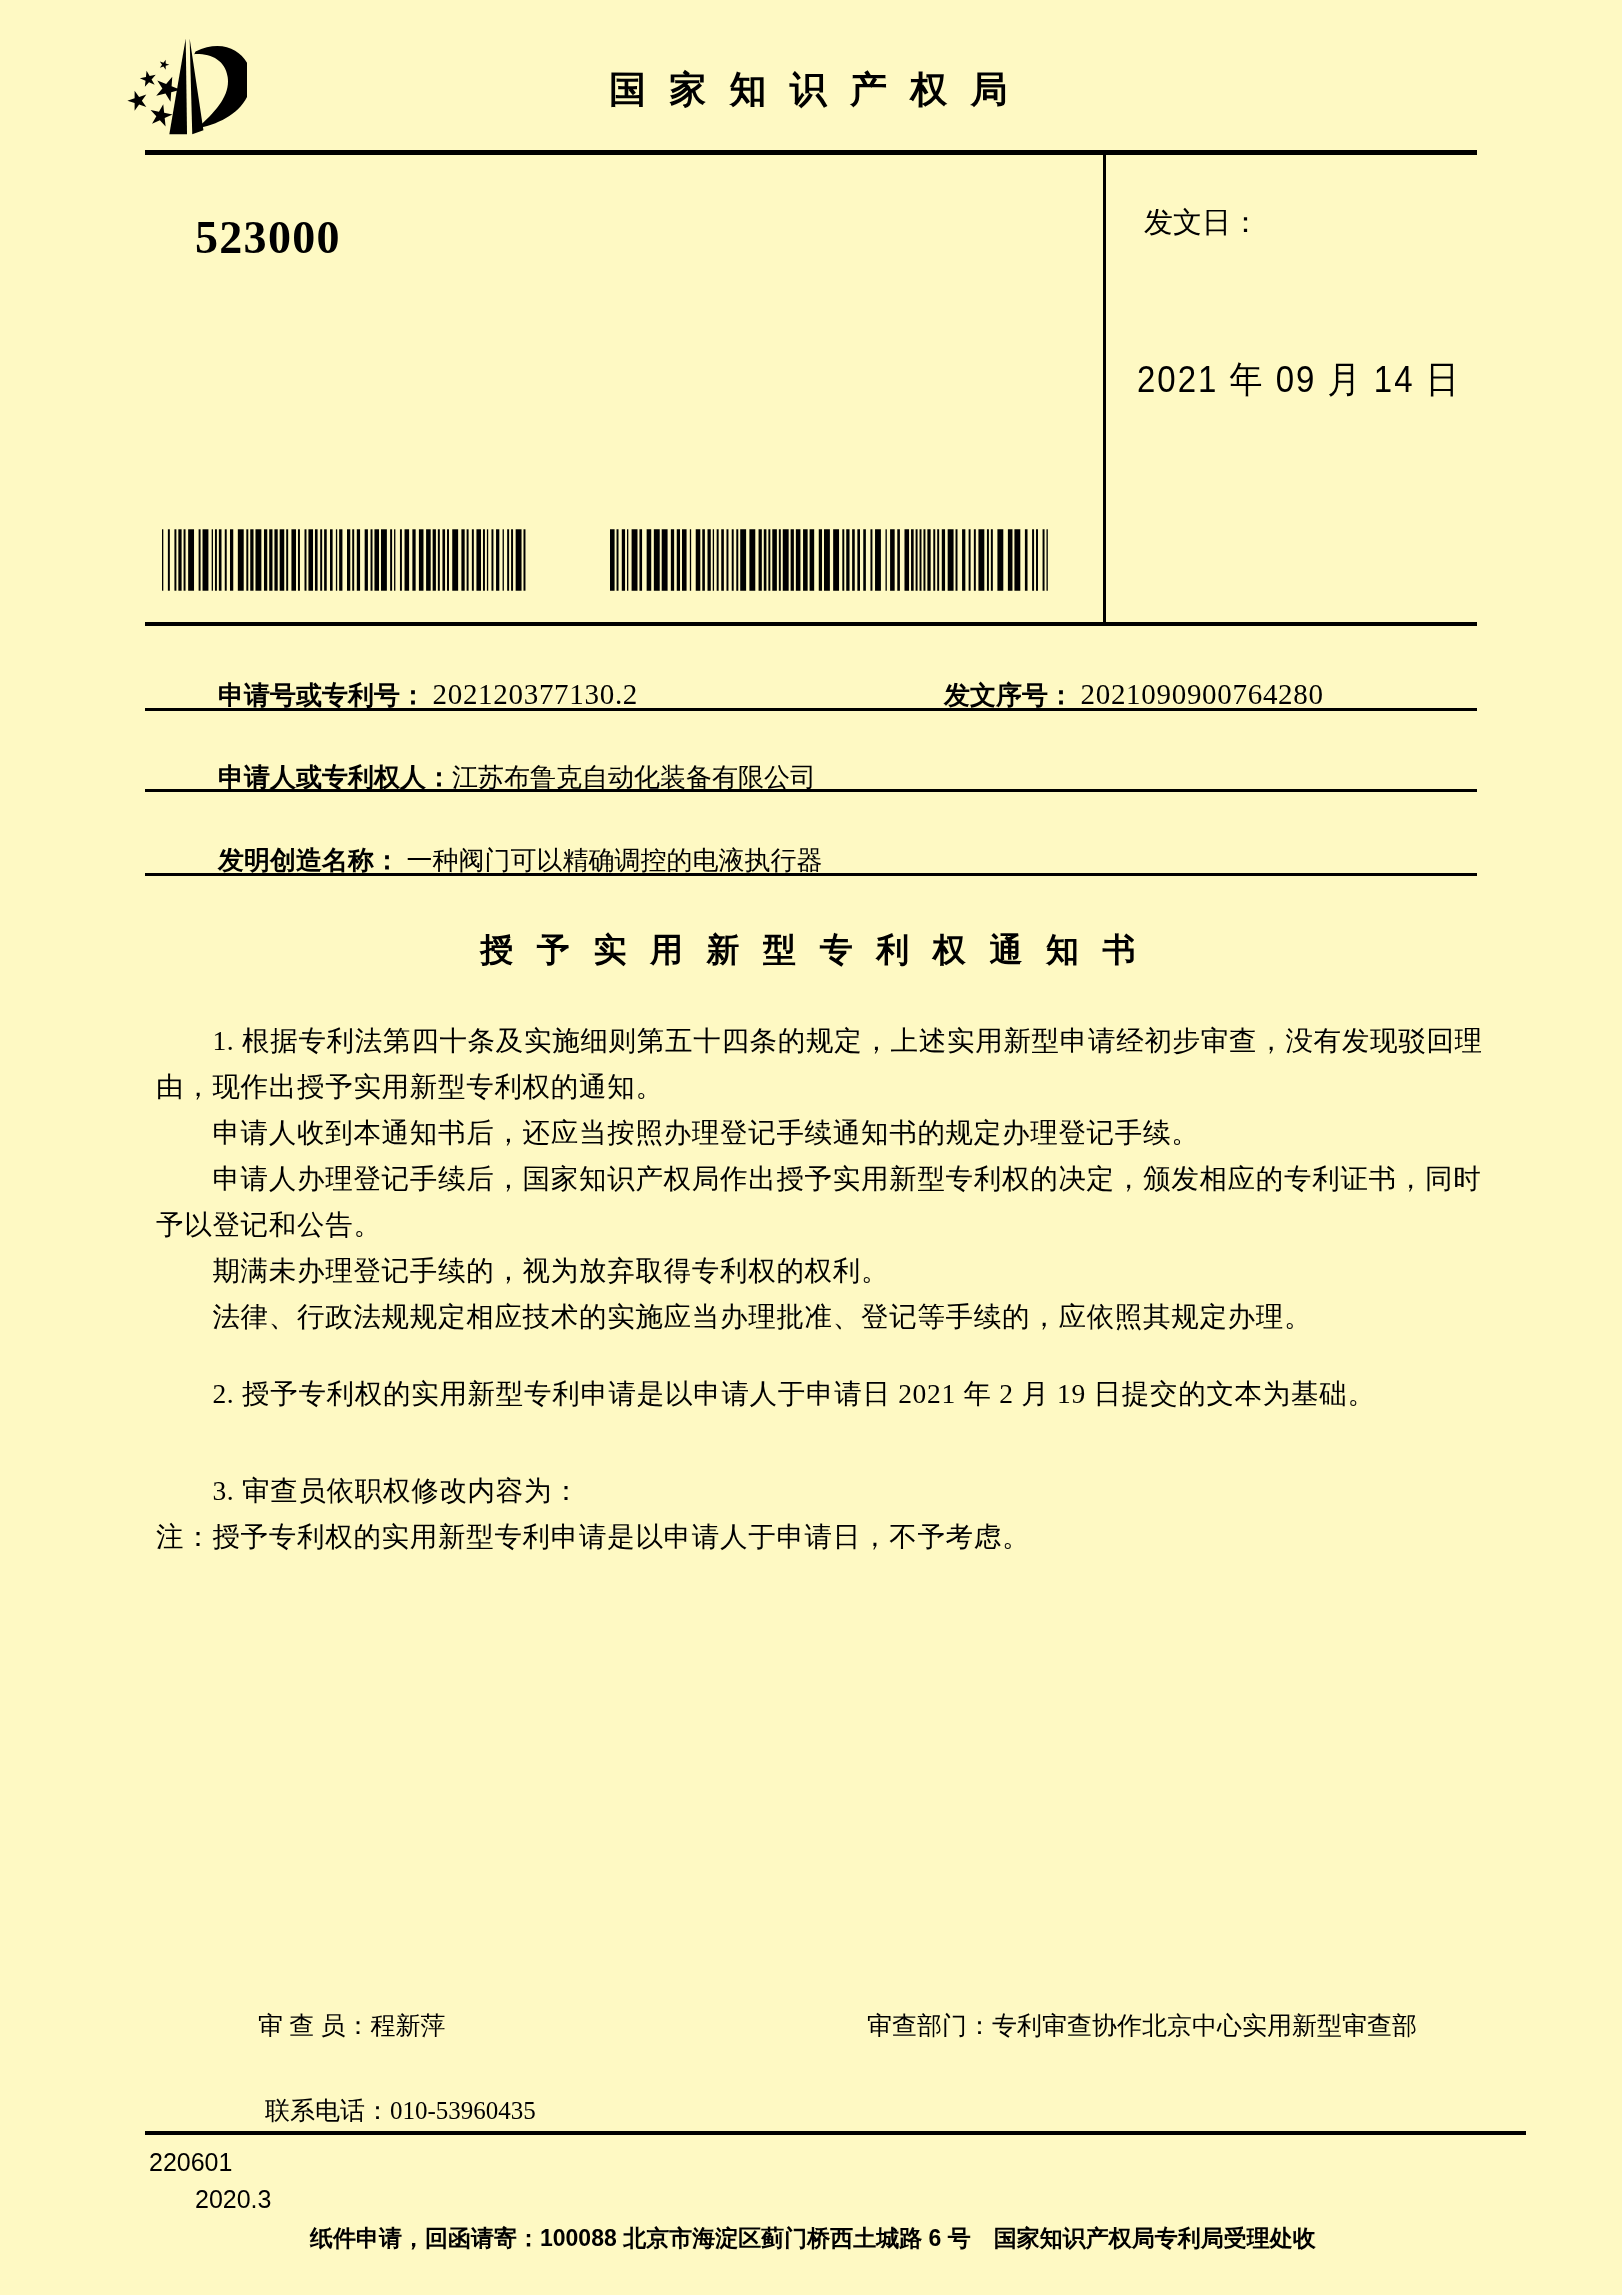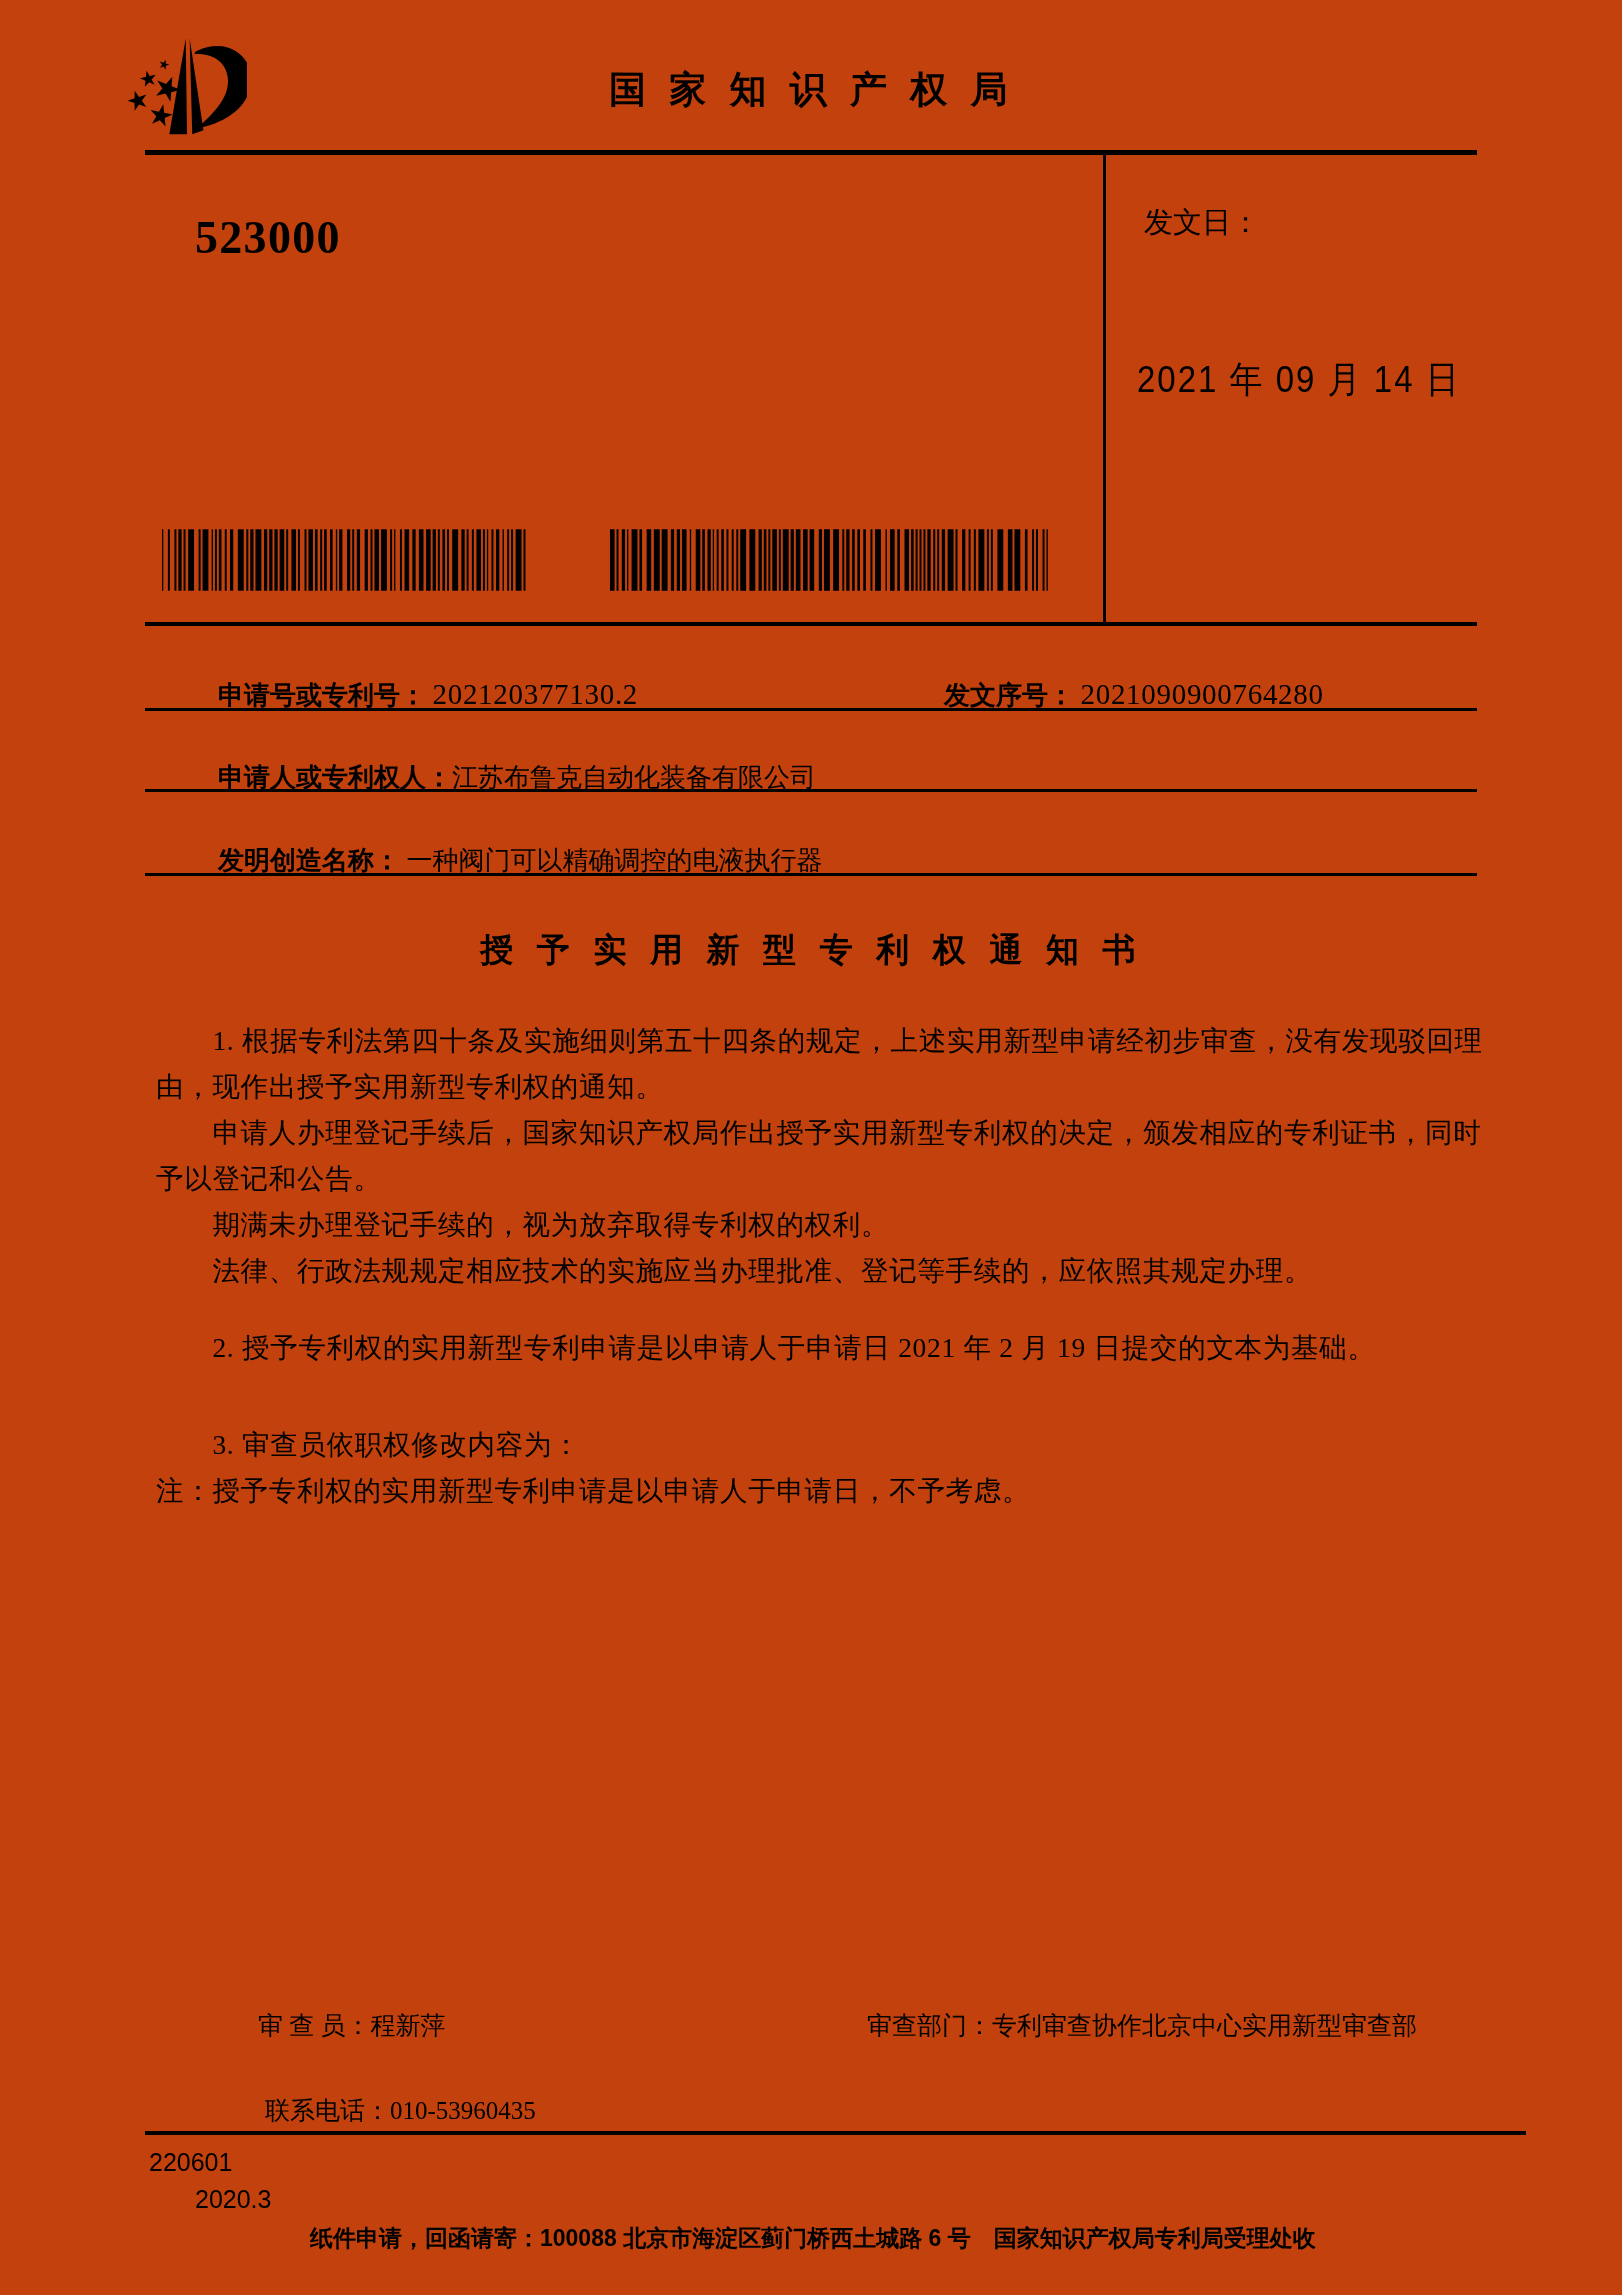--- a/index.html
+++ b/index.html
@@ -1,19 +1,19 @@
 <!DOCTYPE html>
 <html style="font-size:10.5px"><head>
 <meta charset="utf-8">
 <style>
   html,body{margin:0;padding:0;background:#888;}
   .page{
     position:relative;
     width:1623px;height:2295px;
-    background:#c2410c;
+    background:#fef9c3;
     color:#000;
     overflow:hidden;
     margin:0 auto;
     font-family:"Liberation Serif","DejaVu Serif",serif;
   }
   .abs{position:absolute;}
   .f-song{font-family:"Liberation Serif","DejaVu Serif",serif;}
   .f-hei{font-family:"Liberation Sans","DejaVu Sans",sans-serif;}
   .rule{position:absolute;background:#000;}
   
@@ -261,20 +261,21 @@
     <span class="meta-label">发明创造名称：</span><span> </span><span class="meta-text f-song">一种阀门可以精确调控的电液执行器</span>
   </div>
 
   <div class="rule" style="left:145px;top:873px;width:1332px;height:3.3px;"></div>
 
   <div class="abs notice-title">授 予 实 用 新 型 专 利 权 通 知 书</div>
 
   <div class="abs body-block f-song">
     <div class="body-line">　　1. 根据专利法第四十条及实施细则第五十四条的规定，上述实用新型申请经初步审查，没有发现驳回理</div>
     <div class="body-line">由，现作出授予实用新型专利权的通知。</div>
+    <div class="body-line">　　申请人收到本通知书后，还应当按照办理登记手续通知书的规定办理登记手续。</div>
     <div class="body-line">　　申请人办理登记手续后，国家知识产权局作出授予实用新型专利权的决定，颁发相应的专利证书，同时</div>
     <div class="body-line">予以登记和公告。</div>
     <div class="body-line">　　期满未办理登记手续的，视为放弃取得专利权的权利。</div>
     <div class="body-line">　　法律、行政法规规定相应技术的实施应当办理批准、登记等手续的，应依照其规定办理。</div>
     <div class="spacer1"></div>
     <div class="body-line">　　2. 授予专利权的实用新型专利申请是以申请人于申请日 2021 年 2 月 19 日提交的文本为基础。</div>
     <div class="spacer2"></div>
     <div class="body-line">　　3. 审查员依职权修改内容为：</div>
     <div class="body-line">注：授予专利权的实用新型专利申请是以申请人于申请日，不予考虑。</div>
   </div>

